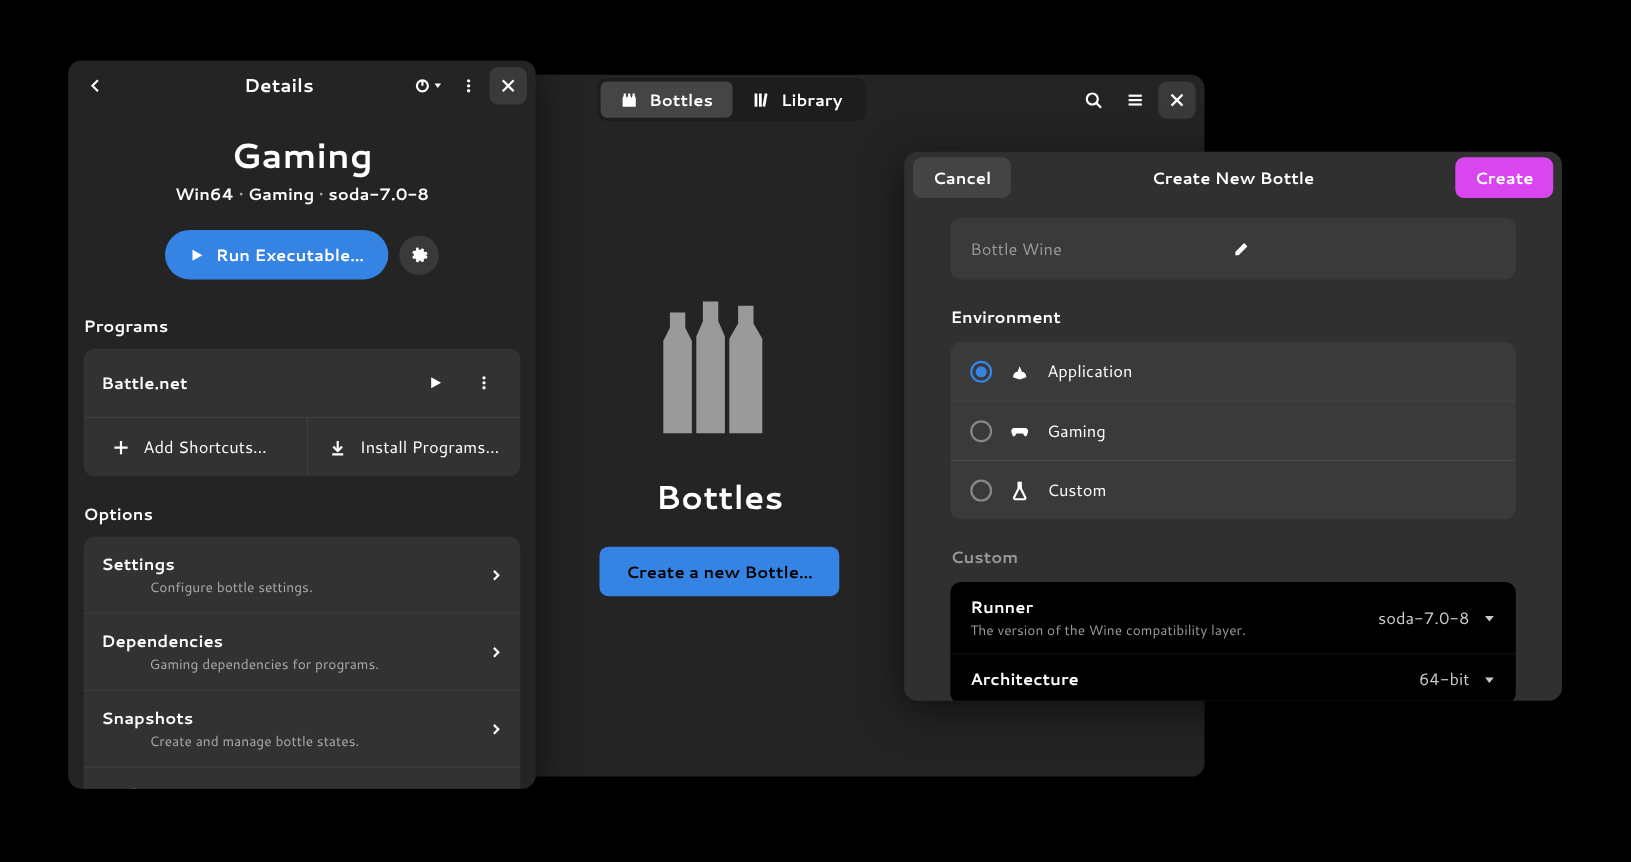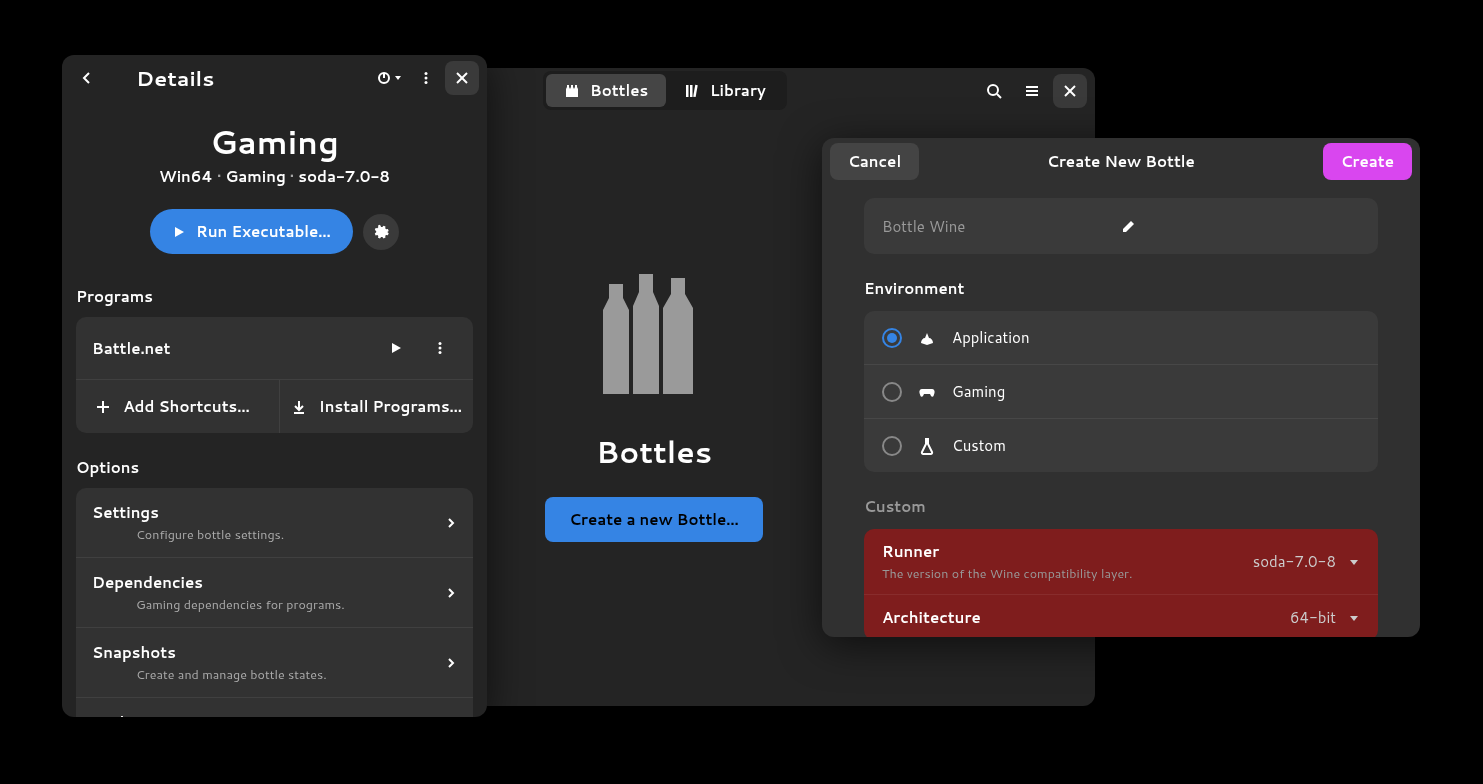--- a/index.html
+++ b/index.html
@@ -17,38 +17,38 @@
   .iconbtn { width: 34px; height: 34px; display: flex; align-items: center; justify-content: center; border-radius: 8px; cursor: pointer; }
   .iconbtn.close { background: #3a3a3a; }
 
   .main-body { display: flex; flex-direction: column; align-items: center; justify-content: flex-start; padding-top: 150px; color: #fff; }
   .big-title { font-size: 30px; font-weight: 800; margin-top: 36px; }
   .primary-btn { background: #3584e4; color: #000000; font-weight: 700; font-size: 15px; padding: 12px 24px; border-radius: 8px; border: none; margin-top: 24px; cursor: pointer; }
 
   
   .details-win { left: 62px; top: 55px; width: 425px; height: 662px; background: #242424; }
   .det-header { height: 46px; display: flex; align-items: center; padding: 0 8px; gap: 2px; }
-  .det-title { flex: 1; text-align: left; font-size: 21px; font-weight: 700; padding-left: 30px; }
+  .det-title { flex: 1; text-align: center; font-size: 17px; font-weight: 700; padding-left: 30px; }
   .det-hero { text-align: center; padding: 18px 0 8px; }
   .det-hero h1 { font-size: 32px; font-weight: 800; }
   .det-sub { font-size: 15px; font-weight: 600; color: #fff; margin-top: 2px; }
   .det-sub .dot { opacity: .6; }
   .run-row { display: flex; justify-content: center; align-items: center; gap: 10px; margin-top: 22px; }
   .run-btn { display: inline-flex; align-items: center; gap: 10px; background: #3584e4; padding: 12px 22px; border-radius: 24px; font-weight: 700; font-size: 15px; cursor: pointer; }
   .round-btn { width: 36px; height: 36px; border-radius: 50%; background: #3a3a3a; display: flex; align-items: center; justify-content: center; cursor: pointer; }
 
   .section-h { font-size: 15px; font-weight: 700; padding: 24px 14px 10px; }
   .card { margin: 0 14px; background: #323232; border-radius: 10px; overflow: hidden; }
   .row { display: flex; align-items: center; padding: 14px 16px; gap: 10px; border-top: 1px solid rgba(255,255,255,.07); cursor: pointer; }
   .row:first-child { border-top: none; }
   .row .grow { flex: 1; }
   .row .t { font-size: 15px; font-weight: 600; }
   .row .d { font-size: 12.5px; color: #aaa; margin-top: 2px; margin-left: 44px; }
   .split { display: flex; }
-  .split .half { flex: 1; display: flex; align-items: center; justify-content: center; gap: 12px; padding: 16px 0; font-weight: 700; font-size: 15px; cursor: pointer; }
+  .split .half { flex: 1; display: flex; align-items: center; justify-content: center; gap: 12px; padding: 16px 0; font-weight: 400; font-size: 15px; cursor: pointer; }
   .split .half + .half { border-left: 1px solid rgba(255,255,255,.07); }
 
   
   .create-win { left: 822px; top: 138px; width: 598px; height: 499px; background: #303030; }
   .cre-header { height: 46px; display: flex; align-items: center; padding: 0 8px; }
   .cre-header .c-title { flex: 1; text-align: center; font-size: 15px; font-weight: 700; }
   .pillbtn { background: #444; border-radius: 8px; padding: 8px 18px; font-size: 15px; font-weight: 600; cursor: pointer; }
   .pillbtn.accent { background: #d946ef; }
   .cre-body { padding: 14px 42px 0; overflow: hidden; }
 
@@ -58,21 +58,21 @@
   .cre-sec-h { font-size: 15px; font-weight: 700; margin-bottom: 12px; }
   .radio-card { background: #3a3a3a; border-radius: 10px; overflow: hidden; margin-bottom: 24px; }
   .rrow { display: flex; align-items: center; gap: 16px; padding: 16px 18px; border-top: 1px solid rgba(255,255,255,.07); cursor: pointer; }
   .rrow:first-child { border-top: none; }
   .radio { width: 20px; height: 20px; border-radius: 50%; border: 2px solid #888; position: relative; flex-shrink: 0; }
   .radio.on { border-color: #3584e4; }
   .radio.on::after { content: ""; position: absolute; inset: 3px; border-radius: 50%; background: #3584e4; }
   .rlabel { font-size: 15px; font-weight: 500; }
 
   .cre-sec-h.muted { color: #999; font-weight: 700; }
-  .combo-card { background: #7f1d1d; border-radius: 10px; overflow: hidden; }
+  .combo-card { background: #000000; border-radius: 10px; overflow: hidden; }
   .crow { display: flex; align-items: center; padding: 12px 18px; border-top: 1px solid rgba(255,255,255,.07); gap: 12px; }
   .crow:first-child { border-top: none; }
   .crow .grow { flex: 1; }
   .crow .t { font-size: 15px; font-weight: 600; }
   .crow .d { font-size: 12.5px; color: #999; margin-top: 2px; }
   .crow .val { color: #ccc; font-size: 15px; }
 
   svg { display: block; }
 </style>
 </head>

